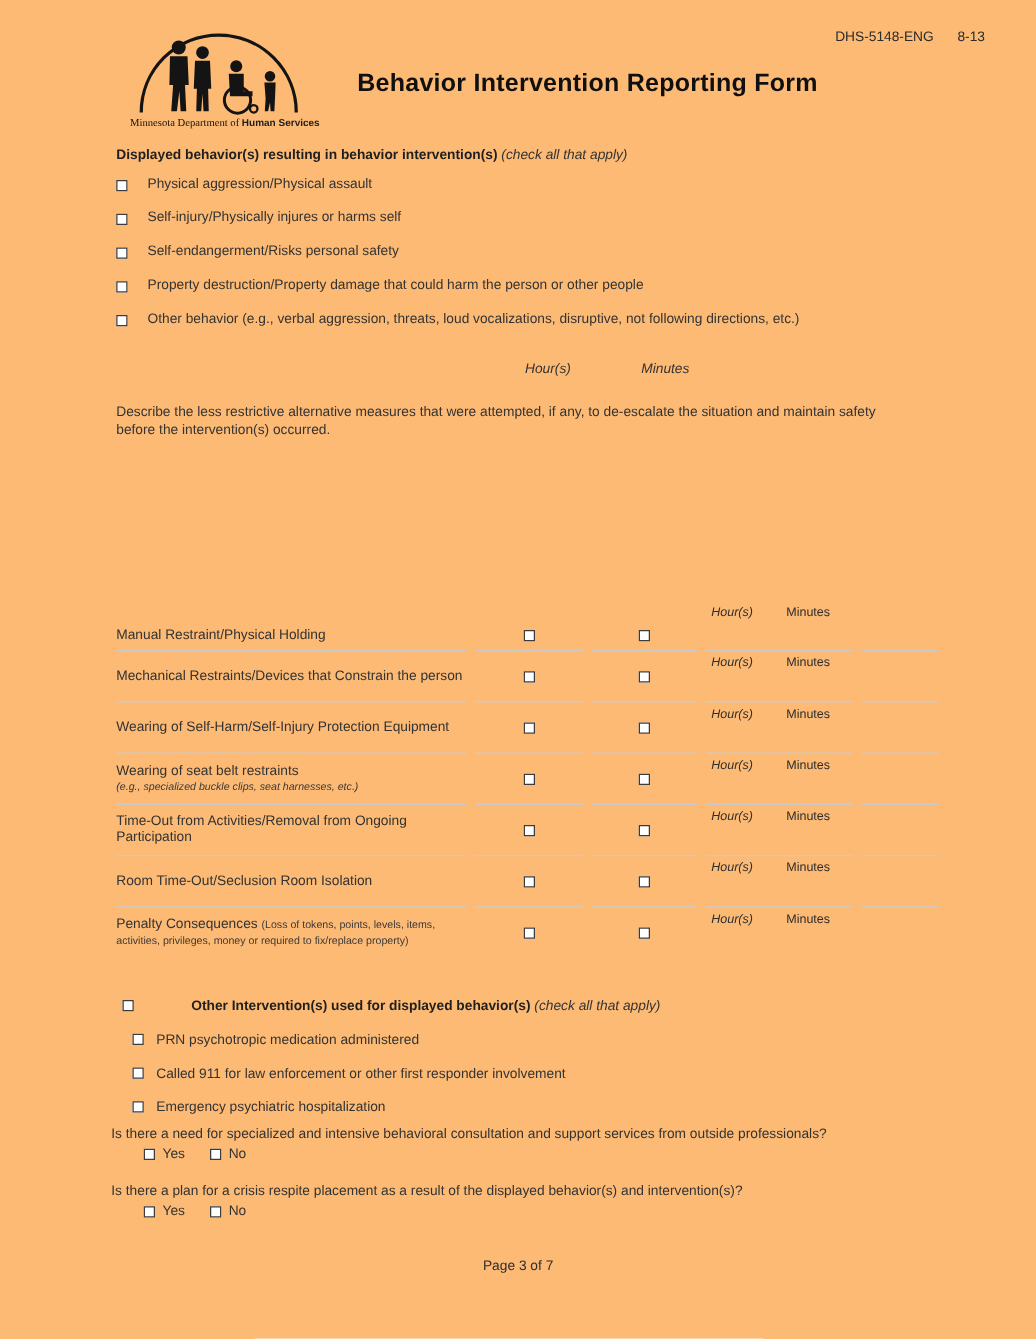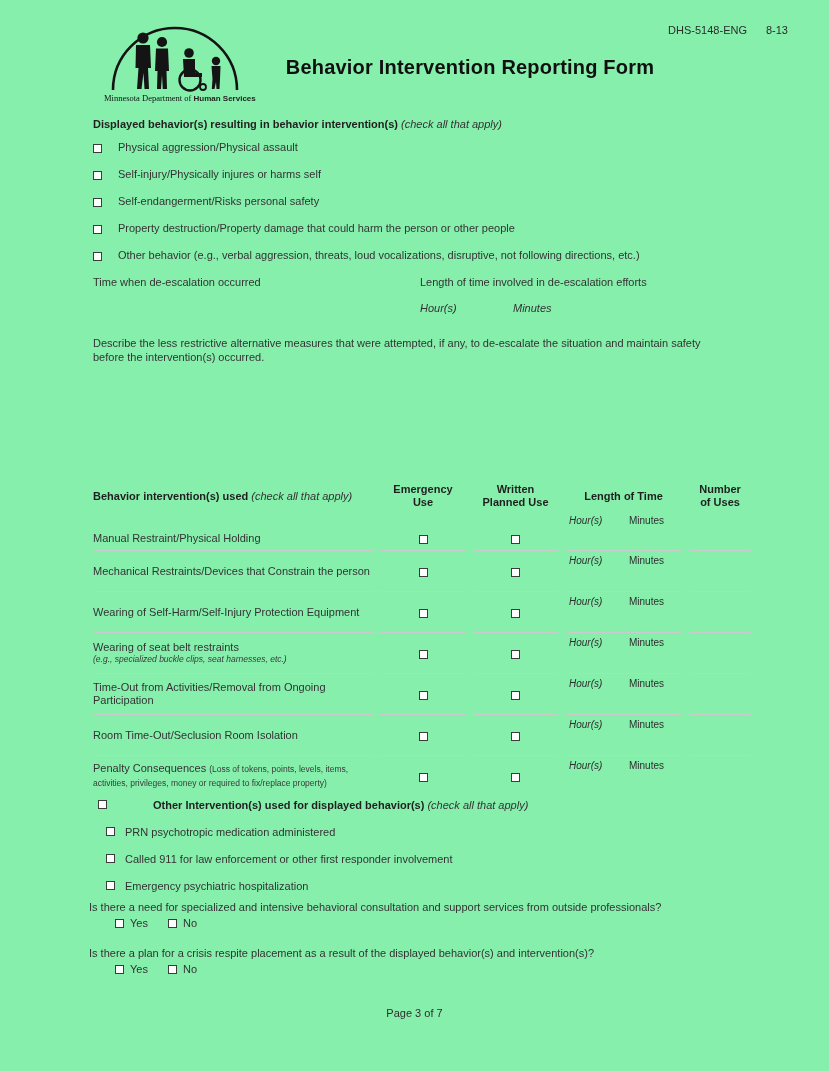--- a/index.html
+++ b/index.html
@@ -1,21 +1,21 @@
 <!DOCTYPE html>
 <html><head>
 <meta charset="utf-8">
 <style>
   * { box-sizing: border-box; }
   html,body { margin:0; padding:0; background:#ffffff; }
   .page {
     position: relative;
     width: 829px;
     height: 1071px;
-    background: #86efac;
+    background: #fdba74;
     font-family: "Liberation Sans", sans-serif;
     font-size: 11px;
     color: #333333;
     overflow: hidden;
   }
   .b { font-weight: bold; color: #1f1f1f; }
   .i { font-style: italic; }
 
   
   .corner-ref {
@@ -148,50 +148,36 @@
       <span class="cb"></span>
       <span>Property destruction/Property damage that could harm the person or other people</span>
     </div>
     <div class="chk-item">
       <span class="cb"></span>
       <span>Other behavior (e.g., verbal aggression, threats, loud vocalizations, disruptive, not following directions, etc.)</span>
     </div>
   </div>
 
   <div class="sec-deesc">
-    <div class="deesc-row">
-      <span>Time when de-escalation occurred</span>
-      <span class="deesc-right">Length of time involved in de-escalation efforts</span>
-    </div>
     <div class="deesc-hm">
       <span class="deesc-right i">Hour(s)</span>
       <span class="hm-min i">Minutes</span>
     </div>
     <div class="describe">Describe the less restrictive alternative measures that were attempted, if any, to de-escalate the situation and maintain safety before the intervention(s) occurred.</div>
   </div>
 
   <table class="iv-table">
     <colgroup>
       <col style="width:280px">
         <col style="width:86px">
         <col style="width:85px">
         <col style="width:117px">
         <col style="width:62px">
     </colgroup>
     <tbody>
-        <tr class="hdr">
-      <th>
-        <span class="b">Behavior intervention(s) used</span>
-        <span class="i">(check all that apply)</span>
-      </th>
-      <th class="c"><span class="colcap" style="width:70px">Emergency Use</span></th>
-      <th class="c"><span class="colcap" style="width:80px">Written Planned Use</span></th>
-      <th class="c"><span class="colcap">Length of Time</span></th>
-      <th class="c"><span class="colcap" style="width:52px">Number of Uses</span></th>
-    </tr>
     <tr class="subhdr">
       <td></td>
           <td></td>
           <td></td>
       <td class="len">
         <span class="hm-hour">Hour(s)</span><span class="hm-mins">Minutes</span>
       </td>
       <td></td>
     </tr>
 

